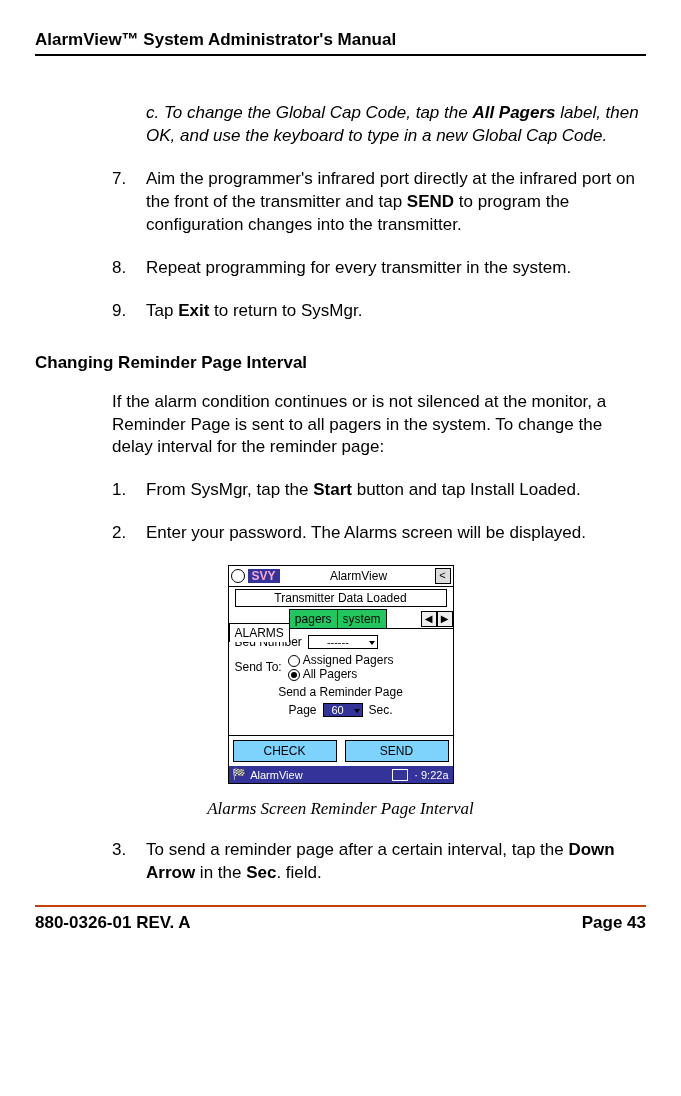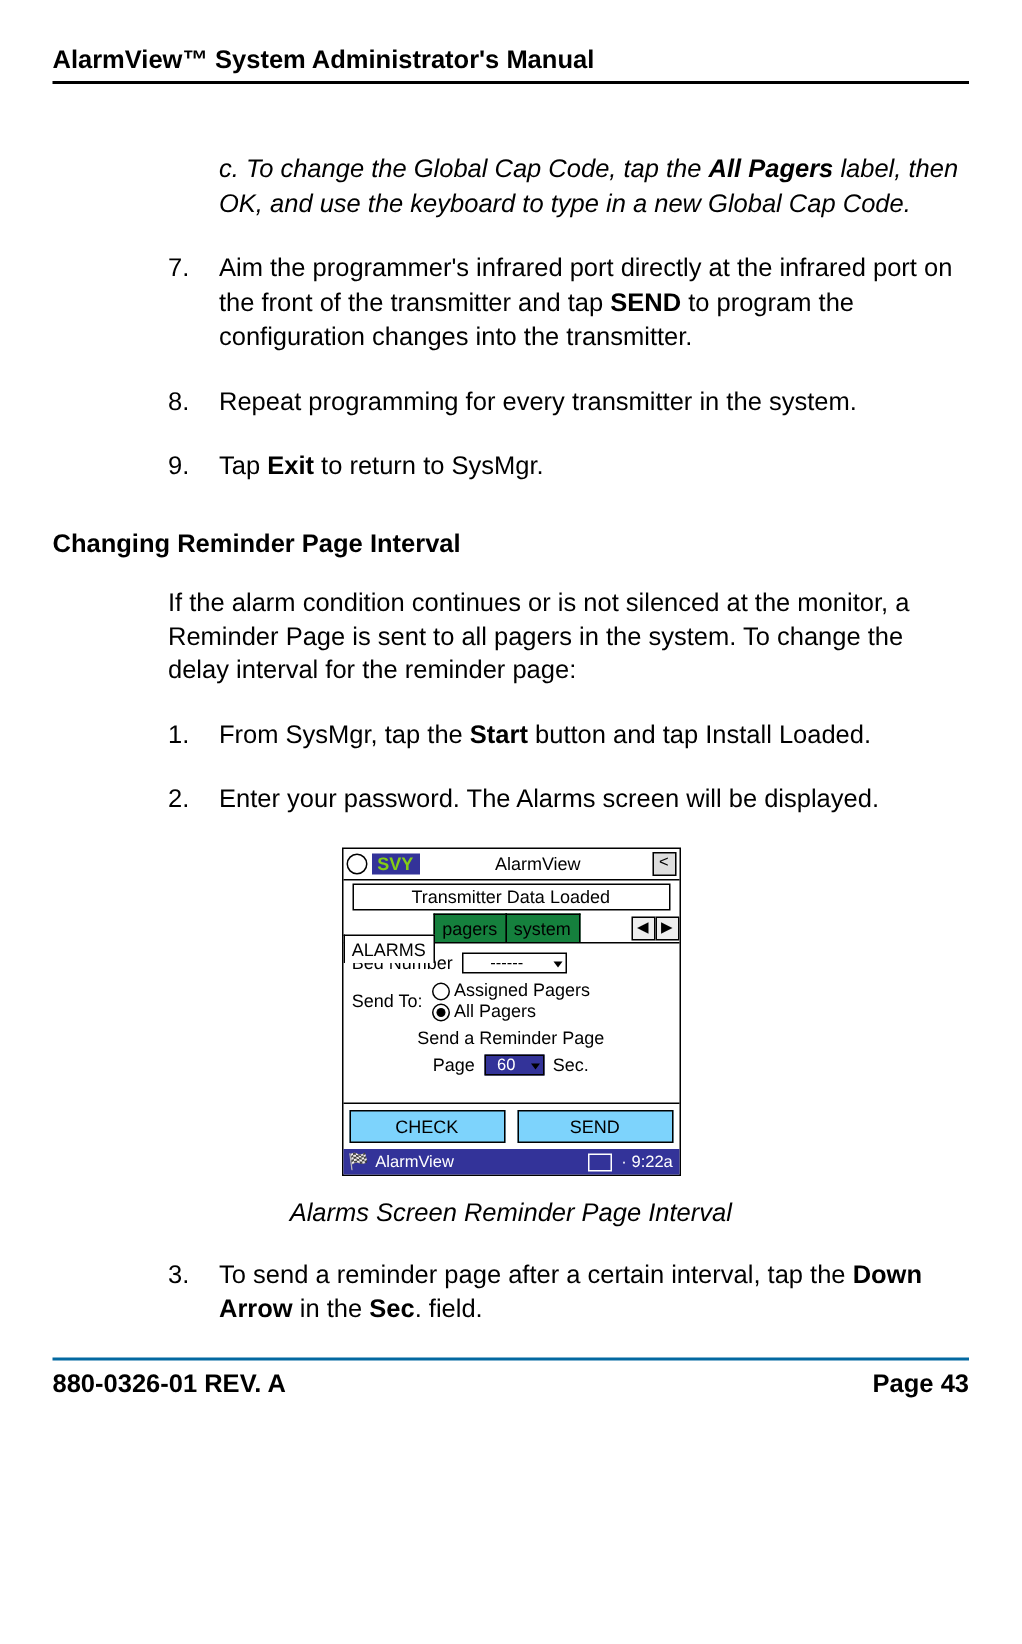--- a/index.html
+++ b/index.html
@@ -42,23 +42,24 @@
 .section-head {
   font-weight: bold;
   font-size: 17px;
   margin: 30px 0 18px 0;
 }
 .caption {
   text-align: center;
   font-style: italic;
   font-size: 17px;
   margin: 15px 0 20px 0;
+  font-family: Liberation Serif, serif;
 }
 .footer {
-  border-top: 2px solid #0369a1;
+  border-top: 2px solid #c2410c;
   padding-top: 6px;
   display: flex;
   justify-content: space-between;
   font-weight: bold;
   font-size: 17px;
   margin-top: 20px;
 }
 .bold { font-weight: bold; }
 
 
@@ -82,21 +83,21 @@
 }
 .circ {
   width: 12px; height: 12px;
   border: 1px solid #000;
   border-radius: 50%;
   margin-right: 3px;
   flex: 0 0 auto;
 }
 .svy {
   background: #333399;
-  color: #84cc16;
+  color: #f9a8d4;
   font-weight: bold;
   padding: 0 4px;
   margin-right: 3px;
 }
 .apptitle {
   flex: 1;
   text-align: center;
 }
 .closebtn {
   width: 14px; height: 14px;
@@ -117,21 +118,21 @@
   display: flex;
   align-items: center;
   border-bottom: 1px solid #000;
   font-size: 12px;
 }
 .tab {
   padding: 2px 5px;
   border: 1px solid #000;
   border-bottom: none;
   margin-right: -1px;
-  background: #15803d;
+  background: #22c55e;
 }
 .tab.active {
   font-weight: normal;
   background: #fff;
   position: relative;
   top: 14px;
 }
 .tab-scroll {
   margin-left: auto;
   display: flex;

